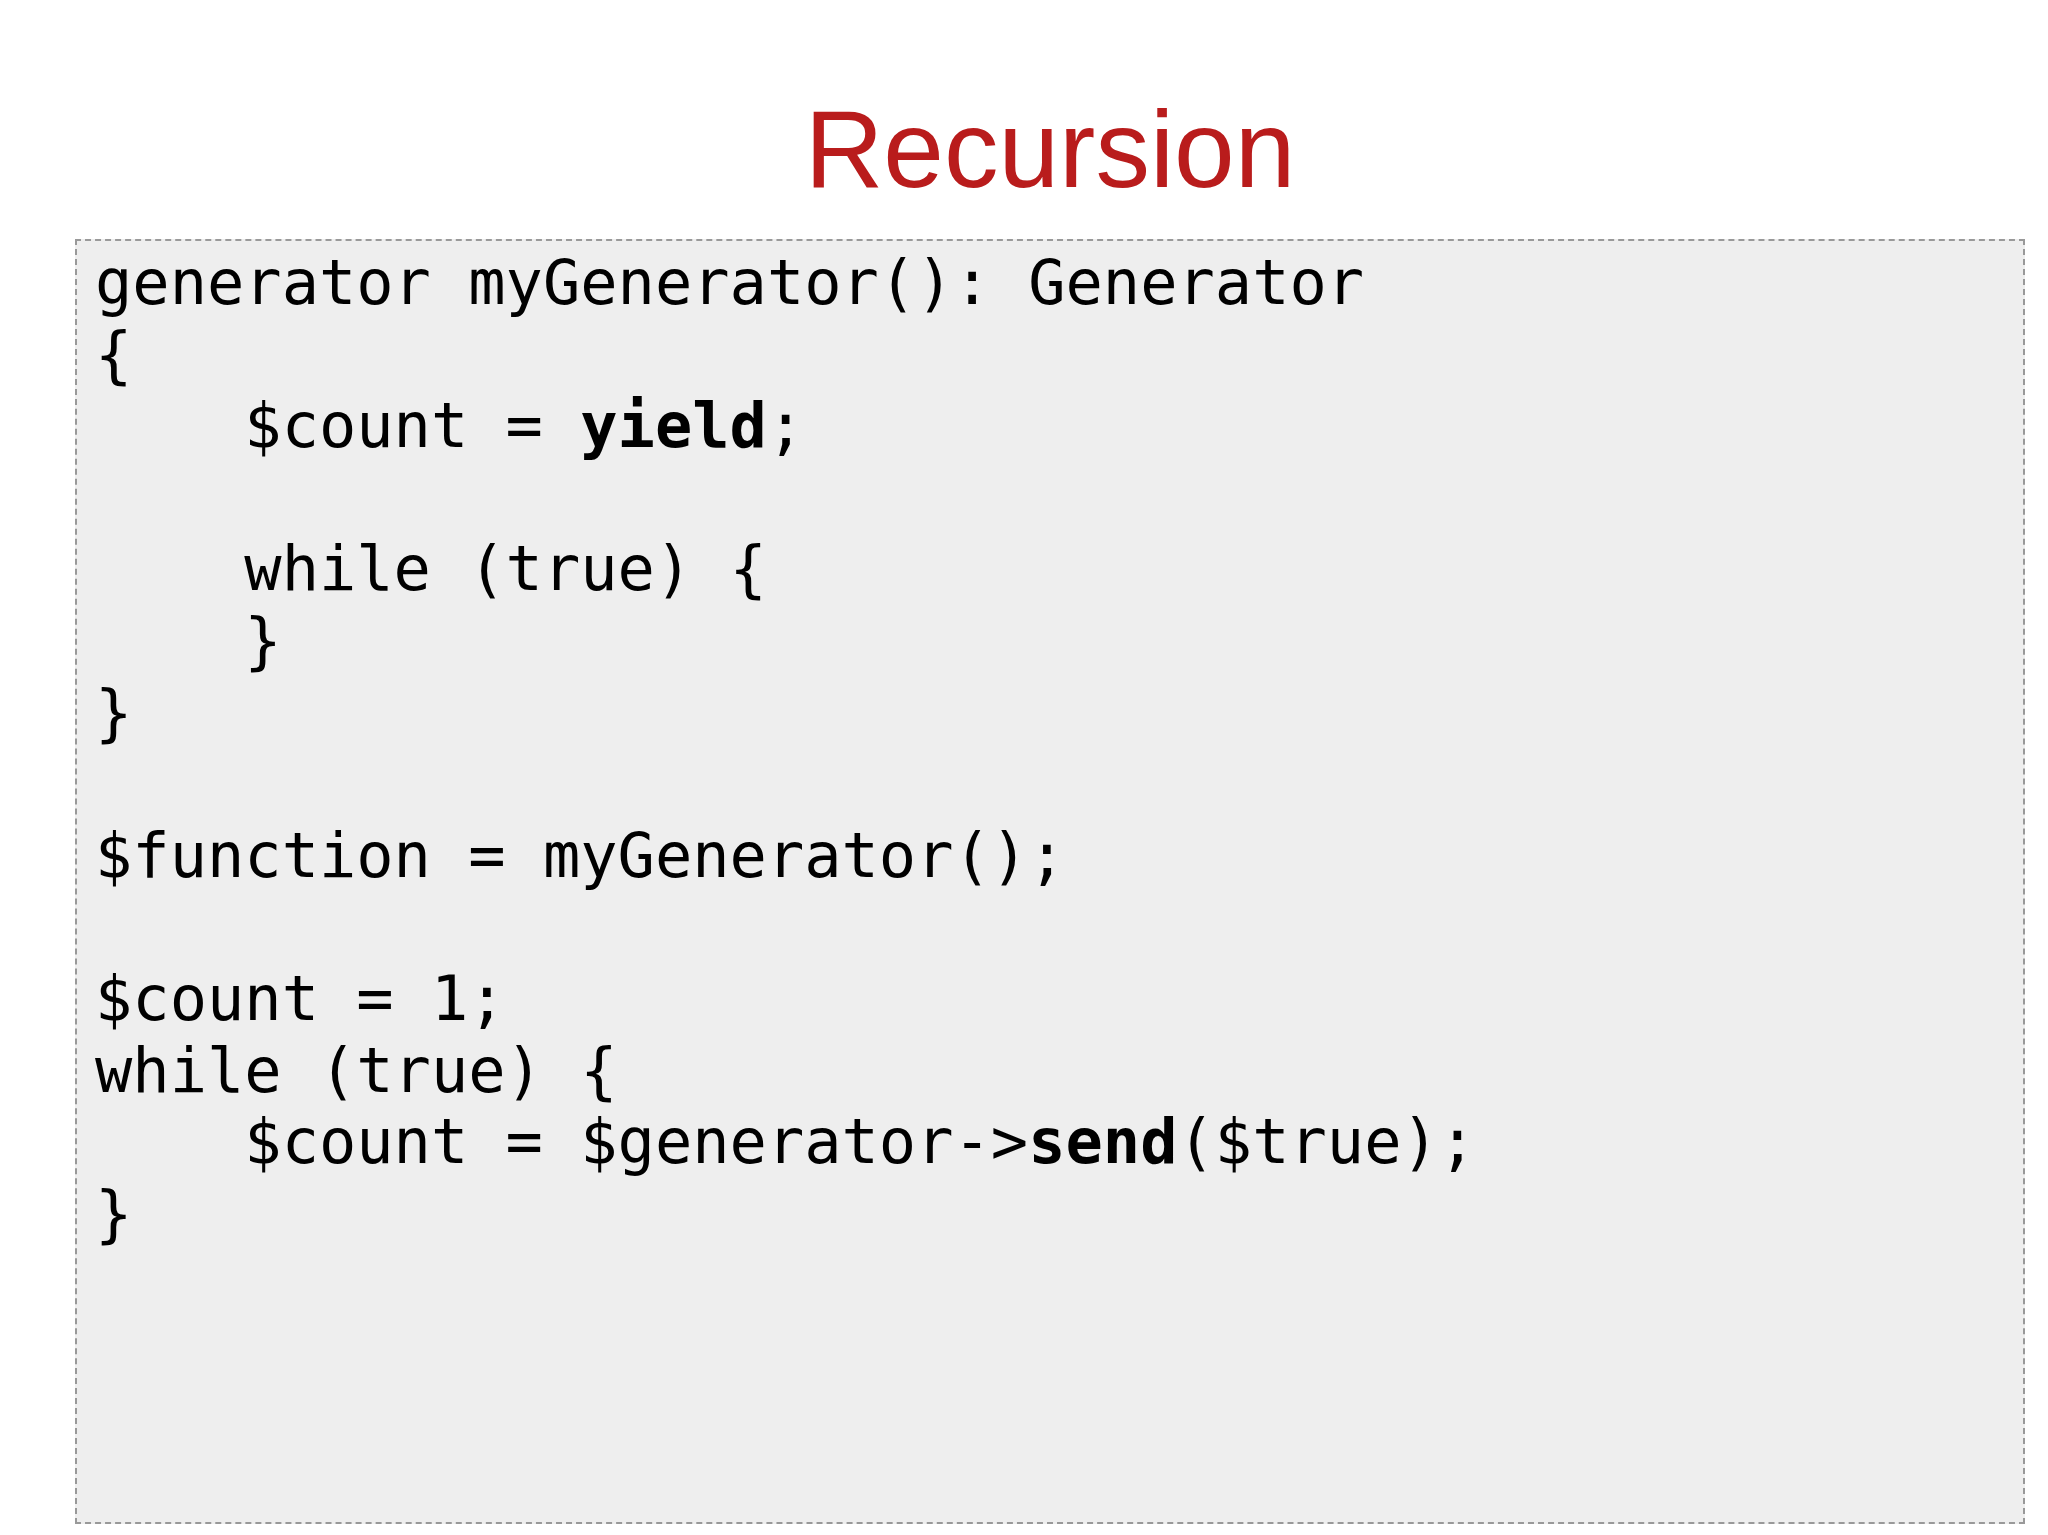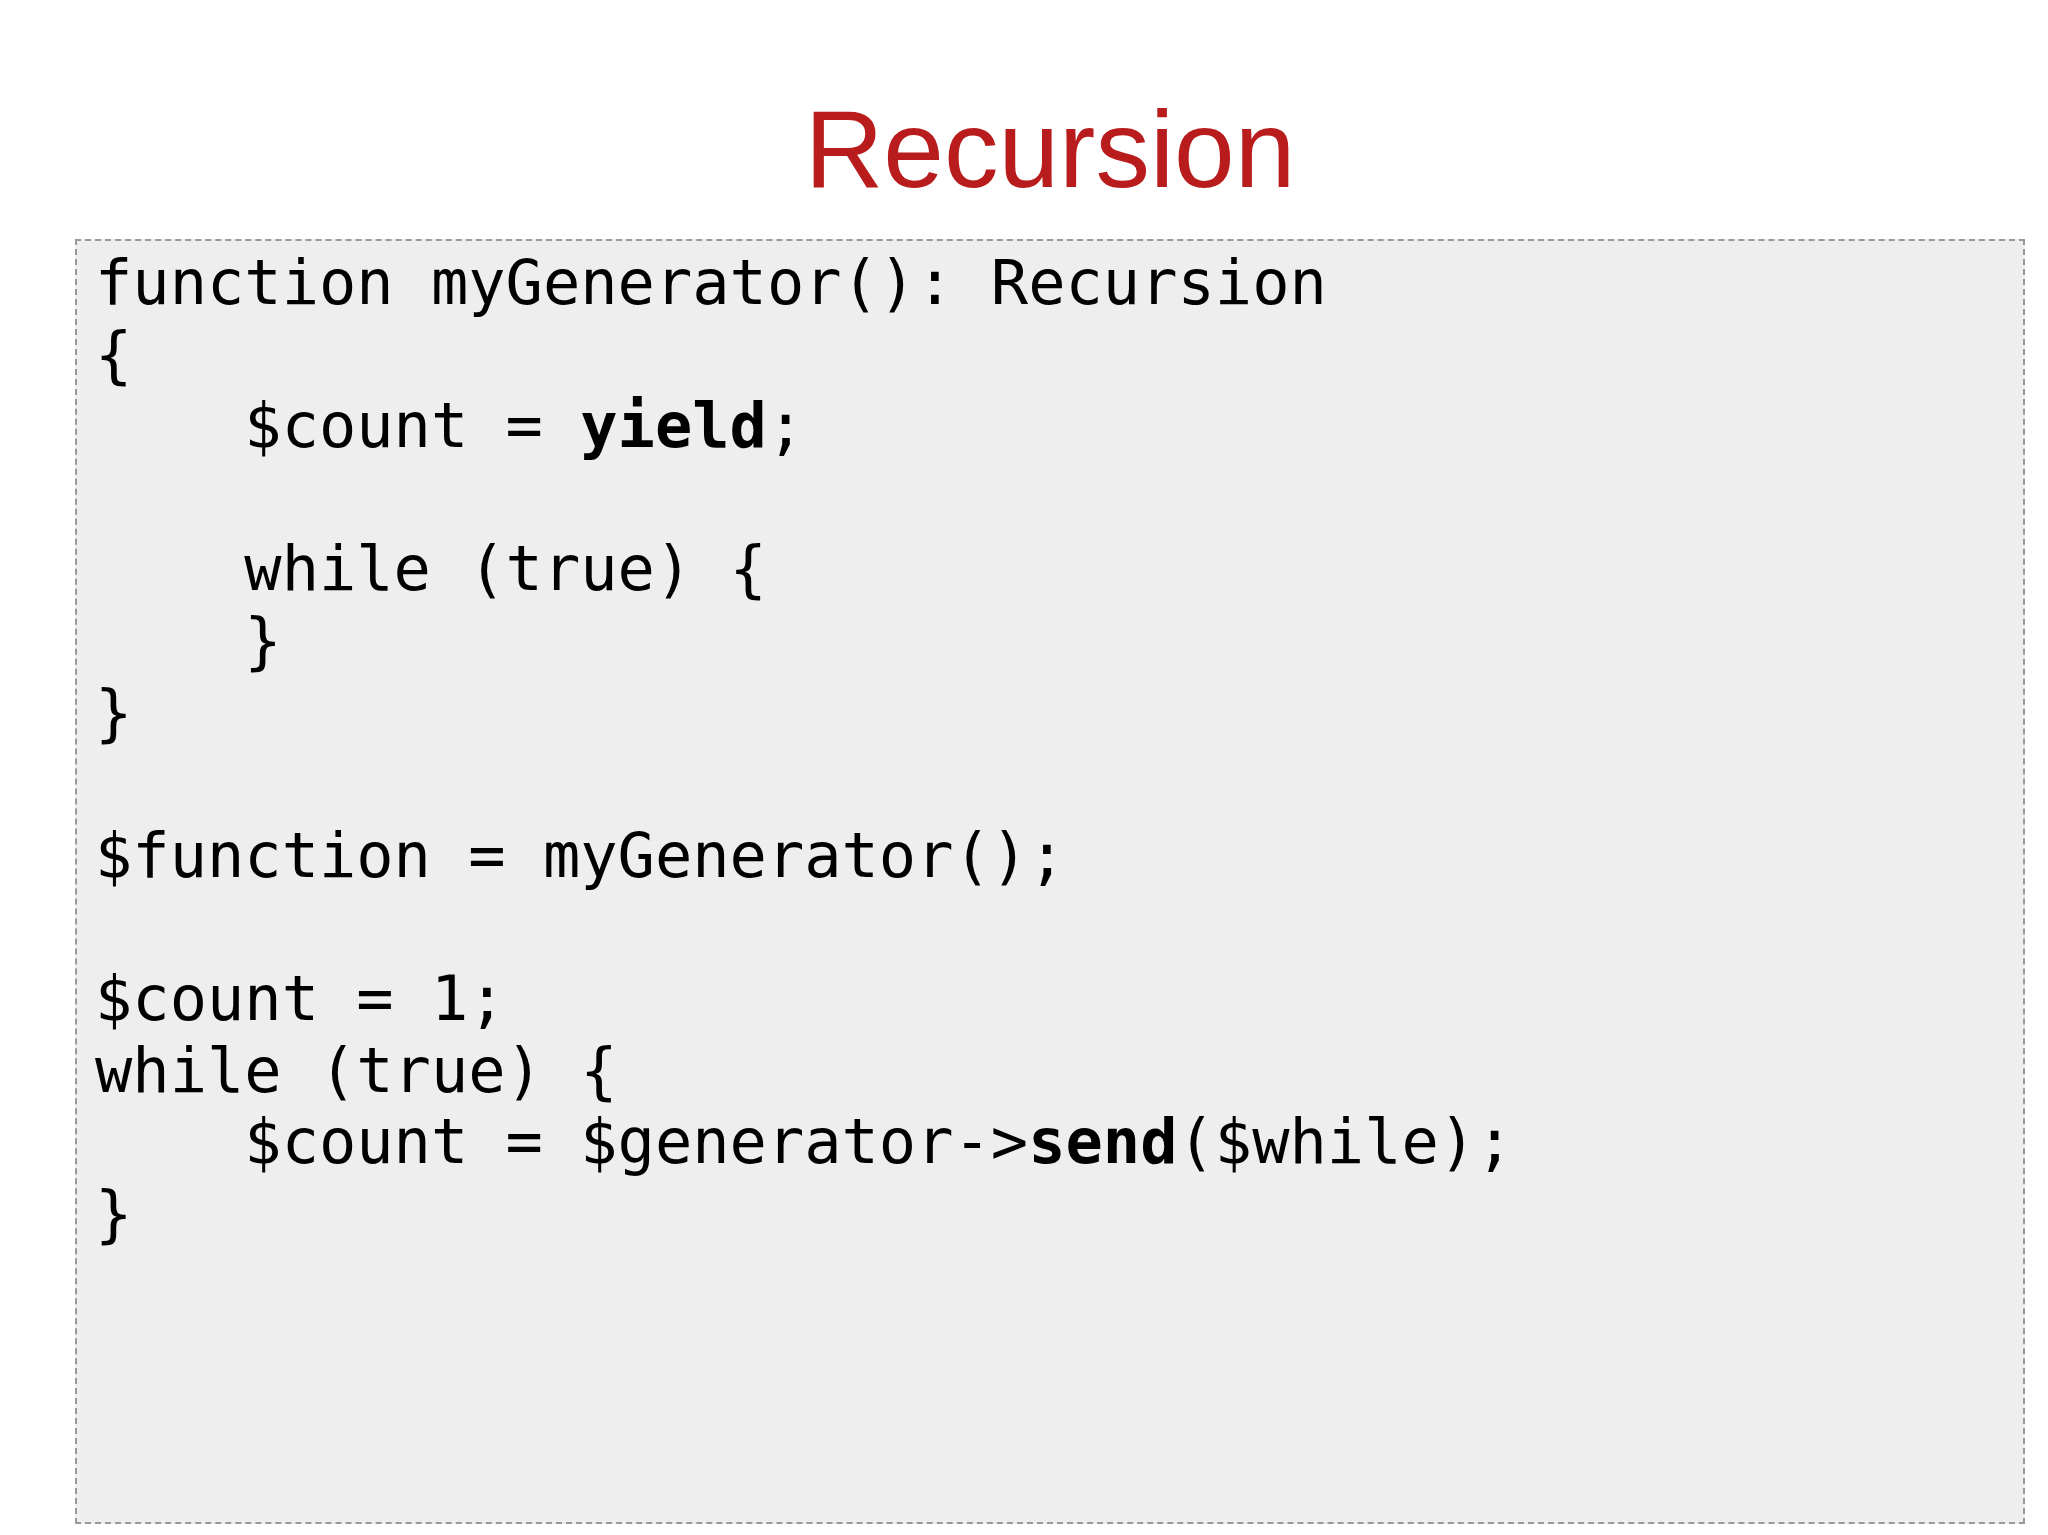--- a/index.html
+++ b/index.html
@@ -56,28 +56,28 @@
     font-weight: bold;
   }
 </style>
 </head>
 <body style="background: rgb(255, 255, 255);">
 
 <div class="slide">
   <h1 class="slide-title">Recursion</h1>
 
   <div class="code-box" style="background: rgb(238, 238, 238); border-color: rgb(153, 153, 153);">
-      <div class="code-line"><span>function myGenerator(): Recursion</span></div>
+      <div class="code-line"><span>generator myGenerator(): Generator</span></div>
       <div class="code-line"><span>{</span></div>
       <div class="code-line"><span>    $count = </span><span class="kw">yield</span><span>;</span></div>
       <div class="code-line"><span></span></div>
       <div class="code-line"><span>    while (true) {</span></div>
       <div class="code-line"><span>    }</span></div>
       <div class="code-line"><span>}</span></div>
       <div class="code-line"><span></span></div>
       <div class="code-line"><span>$function = myGenerator();</span></div>
       <div class="code-line"><span></span></div>
       <div class="code-line"><span>$count = 1;</span></div>
       <div class="code-line"><span>while (true) {</span></div>
-      <div class="code-line"><span>    $count = $generator-&gt;</span><span class="kw">send</span><span>($while);</span></div>
+      <div class="code-line"><span>    $count = $generator-&gt;</span><span class="kw">send</span><span>($true);</span></div>
       <div class="code-line"><span>}</span></div>
     </div>
 </div>
 
 </body></html>

